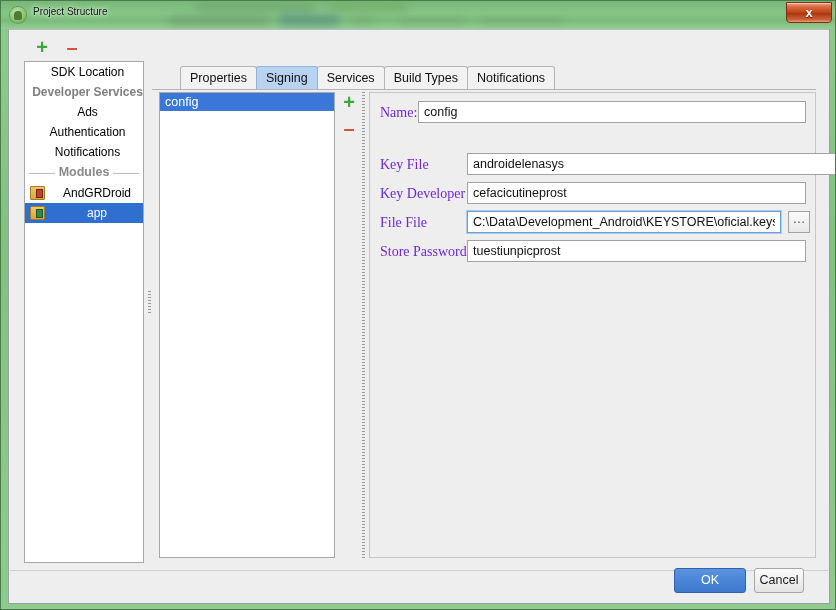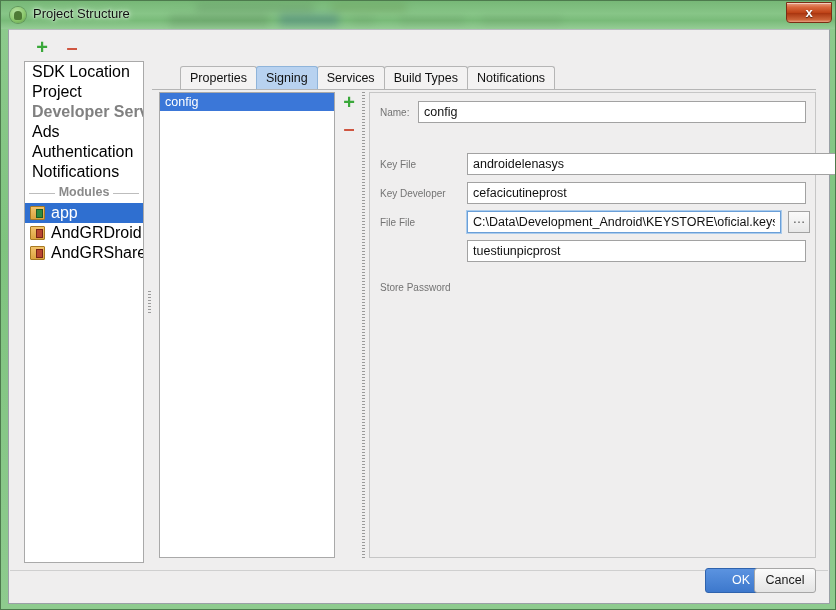--- a/index.html
+++ b/index.html
@@ -69,21 +69,21 @@
   .win-icon .droid-body {
     position: absolute;
     left: 4px; top: 8px;
     width: 8px; height: 5px;
     border-radius: 0 0 2px 2px;
     background: #4e7a36;
   }
   .win-title {
     position: absolute;
     left: 32px; top: 5px;
-    font-size: 13px;
+    font-size: 10px;
     color: #101010;
     text-shadow: 0 0 4px #cdeccd, 0 0 7px #cdeccd, 0 0 2px #e3f5e3;
     white-space: nowrap;
   }
 
   .close-btn {
     position: absolute;
     right: 5px; top: 1px;
     width: 46px; height: 21px;
     border-radius: 0 0 4px 4px;
@@ -148,24 +148,25 @@
     width: 120px; height: 502px;
     box-sizing: border-box;
     background: #fff;
     border: 1px solid #a9a9a9;
     overflow: hidden;
   }
   .tree-item {
     height: 20px;
     line-height: 20px;
     padding-left: 7px;
-    font-size: 16px;
+    font-size: 12px;
     white-space: nowrap;
     cursor: pointer;
     position: relative;
+    text-align: center;
   }
   .tree-item.group {
     color: #808080;
     font-weight: bold;
     cursor: default;
   }
   .tree-sep {
     height: 21px;
     line-height: 21px;
     position: relative;
@@ -265,24 +266,25 @@
   .form-panel {
     position: absolute;
     left: 360px; top: 62px;
     width: 447px; height: 466px;
     box-sizing: border-box;
     background: #efeeee;
     border: 1px solid #c6c6c6;
   }
   .field-label {
     position: absolute;
-    font-size: 10px;
+    font-size: 14px;
     line-height: 16px;
-    color: #737373;
+    color: #6d28d9;
     white-space: nowrap;
+    font-family: Liberation Serif, serif;
   }
   .text-input {
     position: absolute;
     box-sizing: border-box;
     height: 22px;
     background: #fff;
     border: 1px solid #a2a2a2;
     font-family: "Liberation Sans", sans-serif;
     font-size: 12.5px;
     color: #111;
@@ -403,49 +405,42 @@
       <div class="icon-btn plus">
         <div class="plus-glyph">+</div>
       </div>
       <div class="icon-btn minus">
         <div class="minus-glyph">–</div>
       </div>
     </div>
 
     <div class="tree-panel">
       <div class="tree-item">SDK Location</div>
-      <div class="tree-item">Project</div>
       <div class="tree-item group">Developer Services</div>
       <div class="tree-item">Ads</div>
       <div class="tree-item">Authentication</div>
       <div class="tree-item">Notifications</div>
 
       <div class="tree-sep">
         <span class="line l"></span>
         <span>Modules</span>
         <span class="line r"></span>
       </div>
 
+      <div class="tree-item mod">
+        <span class="mod-icon lib">
+            <span class="inner"></span>
+          </span>
+        <span>AndGRDroid</span>
+      </div>
       <div class="tree-item mod selected">
         <span class="mod-icon">
             <span class="inner"></span>
           </span>
         <span>app</span>
-      </div>
-      <div class="tree-item mod">
-        <span class="mod-icon lib">
-            <span class="inner"></span>
-          </span>
-        <span>AndGRDroid</span>
-      </div>
-      <div class="tree-item mod">
-        <span class="mod-icon lib">
-            <span class="inner"></span>
-          </span>
-        <span>AndGRShare</span>
       </div>
     </div>
 
     <div class="splitter" style="left:137px;top:31px;height:502px;">
       <div class="grip" style="top:230px;height:22px;"></div>
     </div>
 
     <div class="tabstrip">
       <div class="tab">Properties</div>
       <div class="tab active">Signing</div>
@@ -481,22 +476,22 @@
       <div class="field-label" style="left:10px;top:64px;">Key File</div>
       <input class="text-input" style="left: 97px; top: 60px; width: 401px;" value="androidelenasys">
 
       <div class="field-label" style="left:10px;top:93px;">Key Developer</div>
       <input class="text-input" style="left: 97px; top: 89px; width: 339px;" value="cefacicutineprost">
 
       <div class="field-label" style="left:10px;top:122px;">File File</div>
       <input class="text-input focused" style="left: 97px; top: 118px; width: 314px;" value="C:\Data\Development_Android\KEYSTORE\oficial.keystore">
       <div class="browse-btn" style="left:418px;top:118px;">…</div>
 
-      <div class="field-label" style="left:10px;top:151px;margin-top:36px;">Store Password</div>
+      <div class="field-label" style="left:10px;top:151px;">Store Password</div>
       <input class="text-input" style="left: 97px; top: 147px; width: 339px;" value="tuestiunpicprost">
     </div>
 
     <div class="bottom-sep"></div>
-    <div class="dlg-btn primary" style="left:696px;top:538px;width:72px;text-align:center;">OK</div>
-    <div class="dlg-btn normal" style="left:745px;top:538px;width:62px;">Cancel</div>
+    <div class="dlg-btn primary" style="left:665px;top:538px;width:72px;text-align:center;">OK</div>
+    <div class="dlg-btn normal" style="left:745px;top:538px;width:50px;">Cancel</div>
 
   </div>
 </div>
 
 </body></html>

